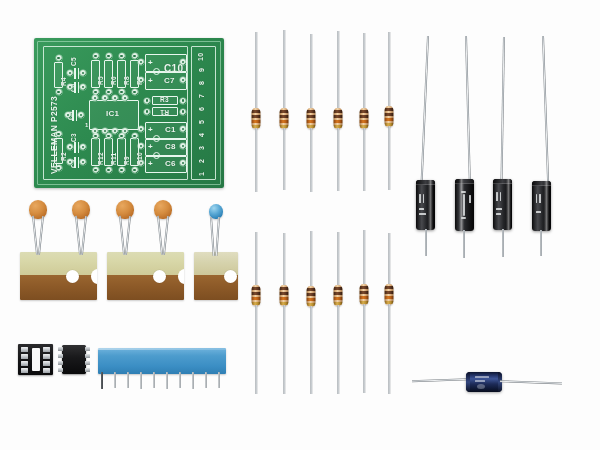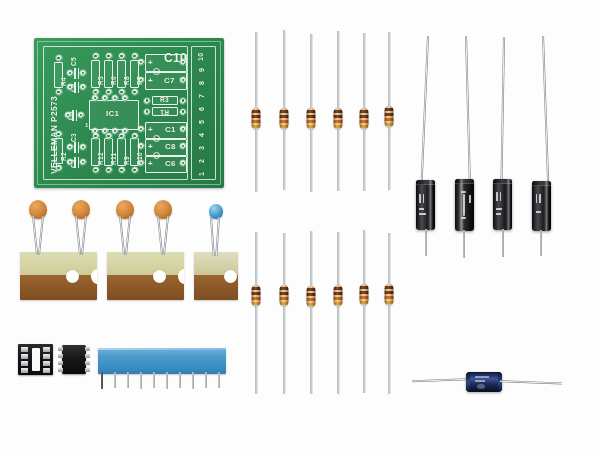--- a/index.html
+++ b/index.html
@@ -303,21 +303,21 @@
     <div class="silk-box" style="left:96px;top:22px;width:9px;height:28px;"></div>
     <div class="silk-text rot90" style="left:103px;top:47px;font-size:6.5px;">R7</div>
     <div class="pad" style="left:97.5px;top:15px;width:6px;height:6px;"></div>
     <div class="pad-hole" style="left:99.4px;top:16.9px;width:2.2px;height:2.2px;"></div>
     <div class="pad" style="left:97.5px;top:51px;width:6px;height:6px;"></div>
     <div class="pad-hole" style="left:99.4px;top:52.9px;width:2.2px;height:2.2px;"></div>
 
     <div class="silk-box" style="left:111px;top:16px;width:42px;height:18px;"></div>
     <div class="plus" style="left:114px;top:21px;font-size:8px;">+</div>
     <div class="circ" style="left:119px;top:30px;width:7px;height:7px;"></div>
-    <div class="silk-text" style="left:130px;top:14px;font-size:12px;">C10</div>
+    <div class="silk-text" style="left:130px;top:26px;font-size:10px;">C10</div>
     <div class="pad" style="left:104px;top:21px;width:6px;height:6px;"></div>
     <div class="pad-hole" style="left:105.9px;top:22.9px;width:2.2px;height:2.2px;"></div>
     <div class="pad" style="left:146px;top:21px;width:6px;height:6px;"></div>
     <div class="pad-hole" style="left:147.9px;top:22.9px;width:2.2px;height:2.2px;"></div>
 
     <div class="silk-box" style="left:111px;top:34px;width:42px;height:18px;"></div>
     <div class="plus" style="left:114px;top:39px;font-size:8px;">+</div>
     <div class="silk-text" style="left:130px;top:39px;font-size:8px;">C7</div>
     <div class="pad" style="left:104px;top:39px;width:6px;height:6px;"></div>
     <div class="pad-hole" style="left:105.9px;top:40.9px;width:2.2px;height:2.2px;"></div>

